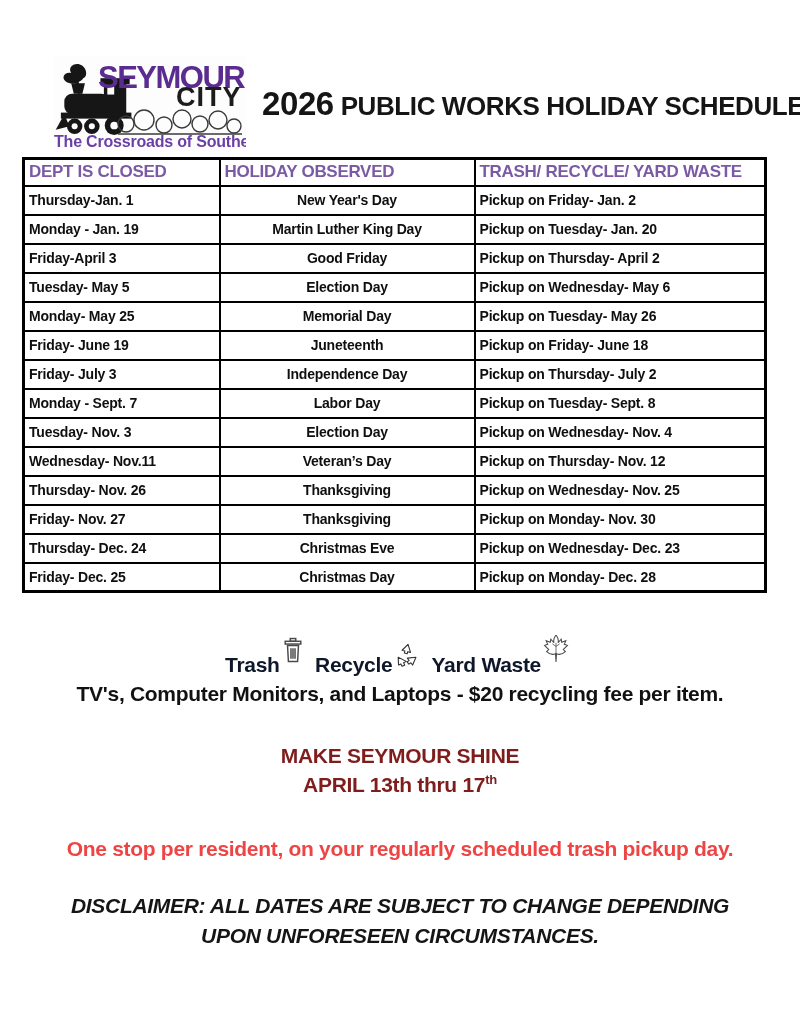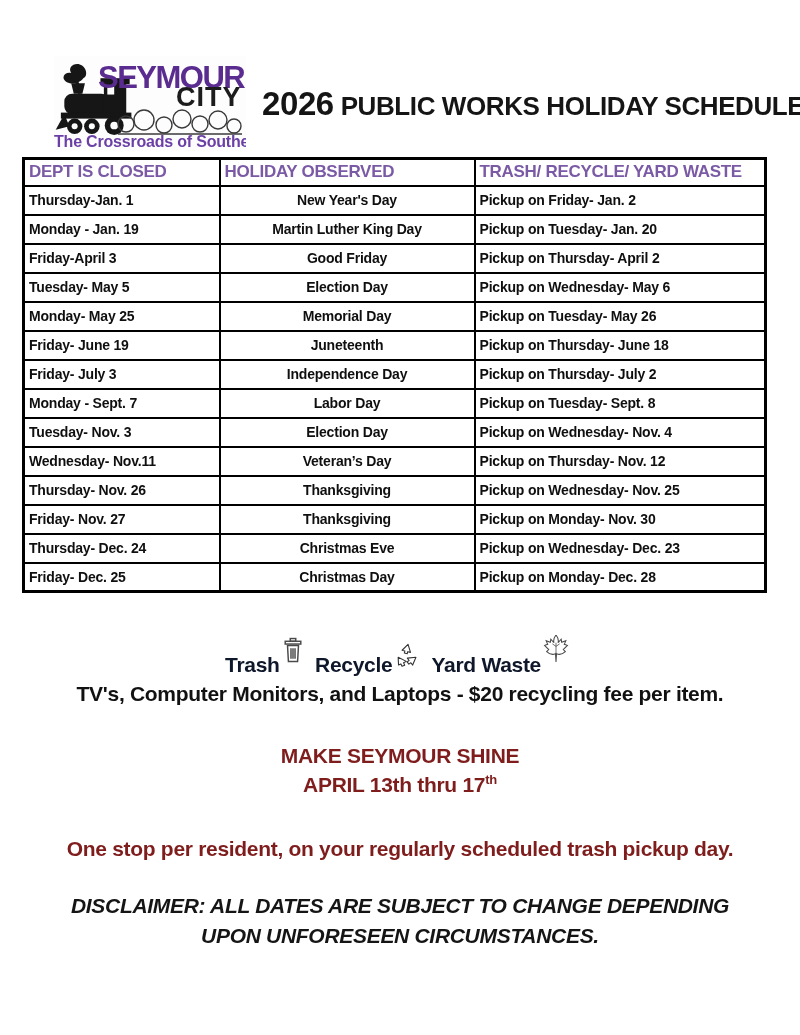--- a/index.html
+++ b/index.html
@@ -64,21 +64,21 @@
     margin-top: 42px; font-size: 21px; font-weight: bold; color: #0f172a;
     letter-spacing: -0.3px;
   }
   .icons-line .icn { vertical-align: 4px; margin: 0 6px 0 2px; }
   .icons-line .icn-high { vertical-align: 9px; }
   .fee-line { margin-top: 5px; font-size: 21px; font-weight: bold; letter-spacing: -0.3px; }
   .shine { margin-top: 38px; color: #7f1d1d; font-weight: bold; }
   .shine-title { font-size: 21px; letter-spacing: -0.3px; }
   .shine-dates { font-size: 21px; margin-top: 4px; letter-spacing: -0.3px; }
   .shine-dates sup { font-size: 13px; }
-  .pickup { margin-top: 36px; color: #7f1d1d; font-weight: bold; font-size: 21px; line-height: 32px; letter-spacing: -0.3px; }
+  .pickup { margin-top: 36px; color: #ef4444; font-weight: bold; font-size: 21px; line-height: 32px; letter-spacing: -0.3px; }
   .disclaimer {
     margin: 26px auto 0 auto; max-width: 690px;
     font-size: 21px; font-weight: bold; font-style: italic;
     color: #151515; line-height: 30px; letter-spacing: -0.3px;
   }
 </style>
 </head>
 <body>
 
 <div class="page">
@@ -151,21 +151,21 @@
           <td class="c2 w2">Pickup on Wednesday- May 6</td>
         </tr>
         <tr>
           <td class="c0 w0">Monday- May 25</td>
           <td class="c1 w1">Memorial Day</td>
           <td class="c2 w2">Pickup on Tuesday- May 26</td>
         </tr>
         <tr>
           <td class="c0 w0">Friday- June 19</td>
           <td class="c1 w1">Juneteenth</td>
-          <td class="c2 w2">Pickup on Thursday- June 18</td>
+          <td class="c2 w2">Pickup on Friday- June 18</td>
         </tr>
         <tr>
           <td class="c0 w0">Friday- July 3</td>
           <td class="c1 w1">Independence Day</td>
           <td class="c2 w2">Pickup on Thursday- July 2</td>
         </tr>
         <tr>
           <td class="c0 w0">Monday - Sept. 7</td>
           <td class="c1 w1">Labor Day</td>
           <td class="c2 w2">Pickup on Tuesday- Sept. 8</td>

